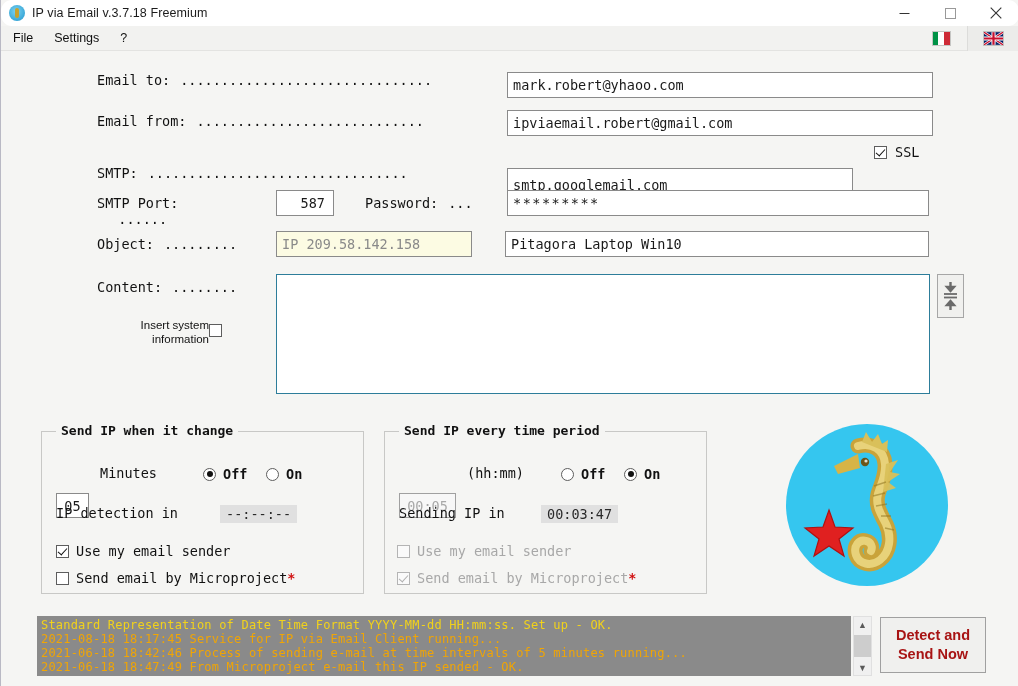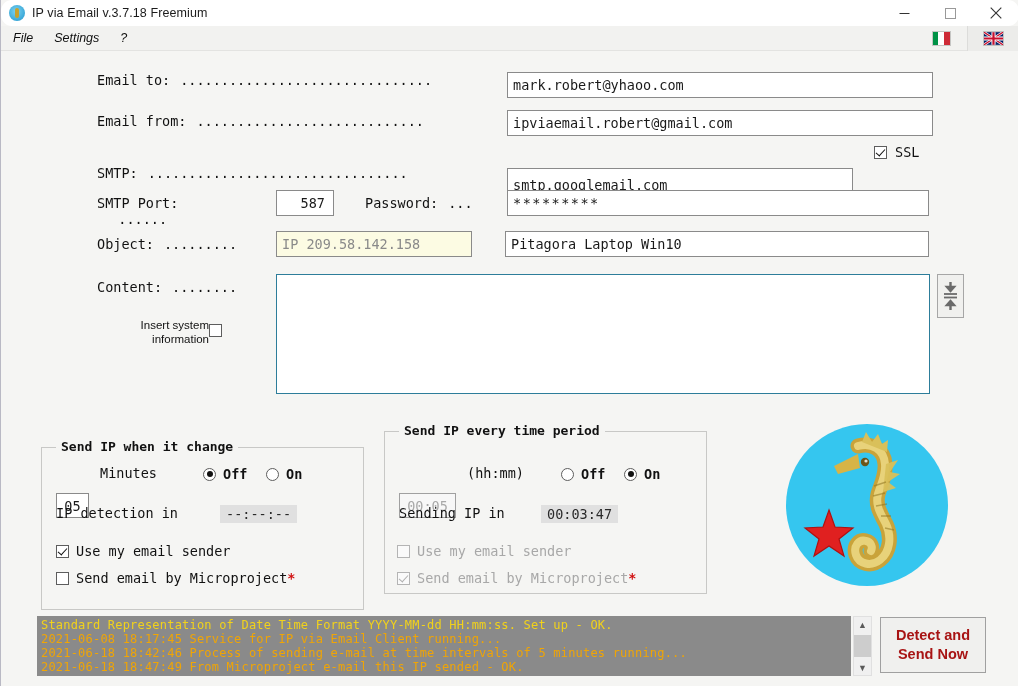--- a/index.html
+++ b/index.html
@@ -43,21 +43,21 @@
     width: 46px; height: 26px; display: flex; align-items: center; justify-content: center;
     color: #333;
   }
   .winbtn svg { display: block; }
 
   
   .menubar {
     position: absolute; left: 0; top: 26px; width: 1018px; height: 25px;
     background: #f2f2f0;
     border-bottom: 1px solid #e3e3e1;
-    display: flex; align-items: center; font-style: italic;
+    display: flex; align-items: center;
   }
   .menuitem {
     font-size: 12.5px; color: #111; padding: 3px 9px; margin-left: 3px;
     white-space: nowrap;
   }
   .flags { position: absolute; right: 0; top: 0; height: 25px; display: flex; align-items: center; }
   .flagwrap { width: 52px; height: 25px; display: flex; align-items: center; justify-content: center; }
   .flagwrap.selected { background: #ececea; border-left: 1px solid #dcdcda; }
   .flag-it { width: 17px; height: 13px; display: flex; box-shadow: 0 0 0 1px rgba(0,0,0,.18); }
   .flag-it i { flex: 1; display: block; }
@@ -301,21 +301,21 @@
 
   <div id="collapse-btn">
     <svg width="17" height="30" viewBox="0 0 17 30">
       <path d="M8.5 1 L8.5 8 M5 6 L8.5 10 L12 6 Z" stroke="#6a6a6a" stroke-width="2.4" fill="#6a6a6a"></path>
       <line x1="2" y1="13" x2="15" y2="13" stroke="#6a6a6a" stroke-width="1.8"></line>
       <line x1="2" y1="16.5" x2="15" y2="16.5" stroke="#6a6a6a" stroke-width="1.8"></line>
       <path d="M8.5 29 L8.5 22 M5 24 L8.5 20 L12 24 Z" stroke="#6a6a6a" stroke-width="2.4" fill="#6a6a6a"></path>
     </svg>
   </div>
 
-  <div class="groupbox" style="left:40px; top:431px; width:323px; height:163px;margin-top:16px;">
+  <div class="groupbox" style="left:40px; top:431px; width:323px; height:163px;">
     <span class="group-title">Send IP when it change</span>
   </div>
   <input class="smallbox" style="position: absolute; left: 55px; top: 461px; width: 33px; height: 25px;" value="05">
   <span class="grp-lbl" style="position:absolute; left:99px; top:465px;">Minutes</span>
   <div class="row" style="left:202px; top:466px;">
     <span class="rb checked"></span>
     <span class="grp-lbl bold" style="margin-left:7px;">Off</span>
   </div>
   <div class="row" style="left:265px; top:466px;">
     <span class="rb"></span>
@@ -387,21 +387,21 @@
         <path d="M95,92 L105,92"></path>
           <path d="M99,104 L108,106"></path>
       </g>
 
       <path d="M43,86 L49,103 L67,104 L53,115 L58,132 L43,122 L28,132 L33,115 L19,104 L37,103 Z" fill="#e02020" stroke="#b01010" stroke-width="1.2"></path>
     </svg>
   </div>
 
   <div id="log">
     <div class="logline first">Standard Representation of Date Time Format YYYY-MM-dd HH:mm:ss. Set up - OK.</div>
-    <div class="logline">2021-06-08 18:17:45 Service for IP via Email Client running...</div>
+    <div class="logline">2021-08-18 18:17:45 Service for IP via Email Client running...</div>
     <div class="logline">2021-06-18 18:42:46 Process of sending e-mail at time intervals of 5 minutes running...</div>
     <div class="logline">2021-06-18 18:47:49 From Microproject e-mail this IP sended - OK.</div>
   </div>
   <div id="log-scroll">
     <div class="sb-arrow">▲</div>
     <div class="sb-thumb"></div>
     <div class="sb-arrow">▼</div>
   </div>
 
   <div id="detect-btn">

